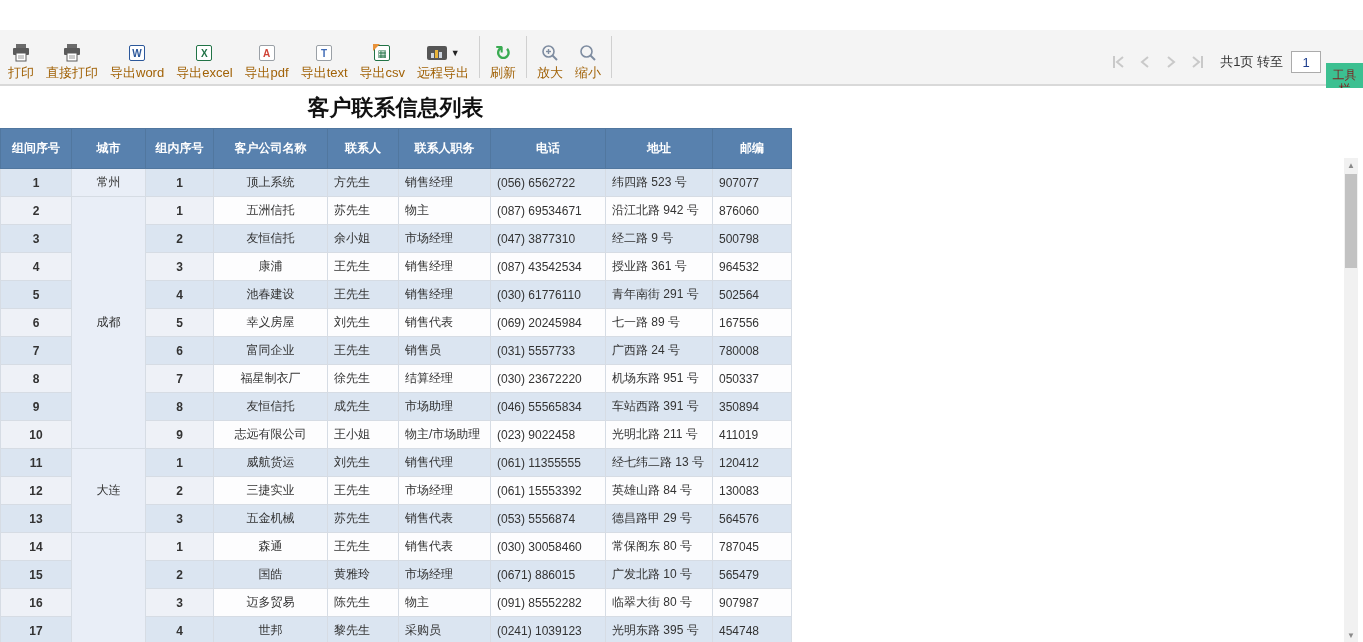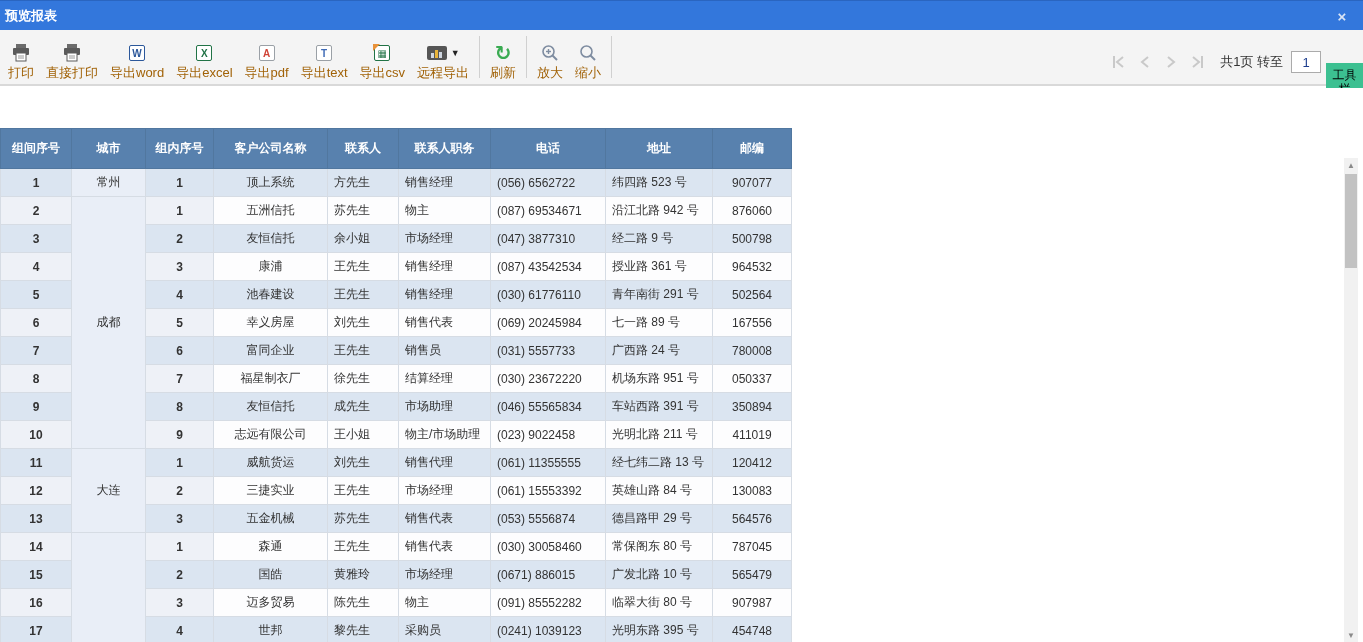--- a/index.html
+++ b/index.html
@@ -43,62 +43,58 @@
   .monitor i:nth-child(3){ height:6px; background:#cfd6e0;}
   .drop-arrow { margin-left:4px; font-size:9px; color:#222; align-self:center; }
   .refresh-glyph { color:#3aab52; font-size:20px; font-weight:bold; line-height:18px; }
 
   .tb-right { position:absolute; right:42px; top:0; height:64px; display:flex; align-items:center; }
   .nav-ico { width:26px; height:26px; display:flex; align-items:center; justify-content:center; cursor:pointer; }
   .pager-text { font-size:13px; color:#333; margin:0 4px 0 10px; }
   .page-input { width:30px; height:22px; border:1px solid #ababab; background:#fff;
     text-align:center; font-size:13px; color:#1f3f8f; margin-left:4px; font-family:inherit; }
   .tools-btn { position:absolute; right:0; top:33px; width:37px; height:37px;
-    background:#3cc091; color:#000000; font-size:12px; line-height:14px;
+    background:#3cc091; color:#7f1d1d; font-size:12px; line-height:14px;
     display:flex; flex-direction:column; justify-content:center;
     text-align:center; cursor:pointer; }
 
   
   .page { position:absolute; left:0; top:88px; width:1363px; height:554px; background:#fff; overflow:hidden; }
   .report-title { position:absolute; left:0; top:5px; width:791px; text-align:center;
     font-size:22px; font-weight:bold; color:#111; font-family:"Liberation Sans","DejaVu Sans",sans-serif; }
   table.report { position:absolute; left:0; top:40px; border-collapse:collapse; table-layout:fixed; }
   table.report th, table.report td { border:1px solid #d6dce4; overflow:hidden; white-space:nowrap;
     font-size:12px; padding:0 6px; }
   table.report th { background:#5881ae; color:#fff; font-weight:bold; height:40px;
     text-align:center; border-color:#51779f; }
   table.report td { height:28px; color:#333; }
   tr.odd td { background:#dbe5f1; }
   tr.even td { background:#fdfdfe; }
   tr.even td.c-seq { background:#eef1f7; }
   td.c-seq { text-align:center; font-weight:bold; color:#111; }
   td.c-city { background:#e9eef7 !important; text-align:center; vertical-align:middle; }
   td.c-center { text-align:center; }
   td.c-left { text-align:left; }
-  td.c-right { text-align:center; }
+  td.c-right { text-align:left; }
   .w0{width:71px} .w1{width:74px} .w2{width:68px} .w3{width:114px} .w4{width:71px}
   .w5{width:92px} .w6{width:115px} .w7{width:107px} .w8{width:79px}
 
   
   .vscroll { position:absolute; right:5px; top:158px; width:14px; height:484px; background:#f1f1f1; }
   .vscroll .arrow { position:absolute; left:0; width:14px; height:14px; color:#8a8a8a; font-size:8px;
     display:flex; align-items:center; justify-content:center; cursor:pointer; }
   .vscroll .up { top:0; }
   .vscroll .down { bottom:0; }
   .vscroll .thumb { position:absolute; left:1px; top:16px; width:12px; height:94px; background:#c2c2c2; cursor:pointer; }
 </style>
 </head>
 <body>
 
 <div id="app">
 
-  <div class="titlebar">
-    <span class="wtitle">预览报表</span>
-    <span class="close">×</span>
-  </div>
 
   <div class="toolbar">
     <div class="tb-left" id="tb-left">
         <div class="tb-btn">
           <span class="ico">
             <svg width="20" height="18" viewBox="0 0 20 18">
               <rect x="5" y="0" width="10" height="4" fill="#6b6b6b"></rect>
               <rect x="2" y="4" width="16" height="7" rx="1" fill="#5a5a5a"></rect>
               <rect x="5" y="9" width="10" height="8" fill="#fff" stroke="#5a5a5a"></rect>
               <line x1="7" y1="12" x2="13" y2="12" stroke="#9a9a9a"></line>
@@ -218,20 +214,21 @@
       <input class="page-input" value="1" style="">
     </div>
 
     <div class="tools-btn">
       <span>工具</span>
       <span>栏</span>
     </div>
   </div>
 
   <div class="page">
+    <div class="report-title">客户联系信息列表</div>
     <table class="report" id="report-table">
         <colgroup>
           <col class="w0">
           <col class="w1">
           <col class="w2">
           <col class="w3">
           <col class="w4">
           <col class="w5">
           <col class="w6">
           <col class="w7">

